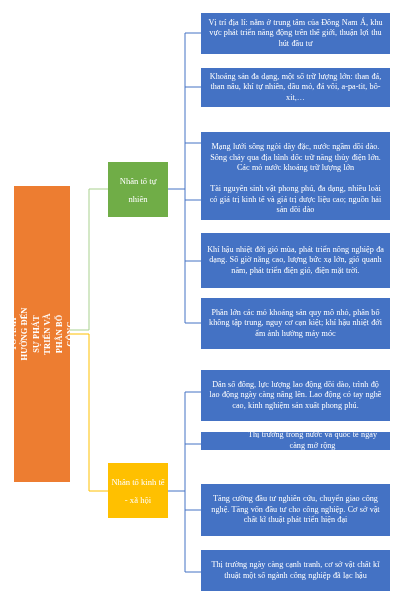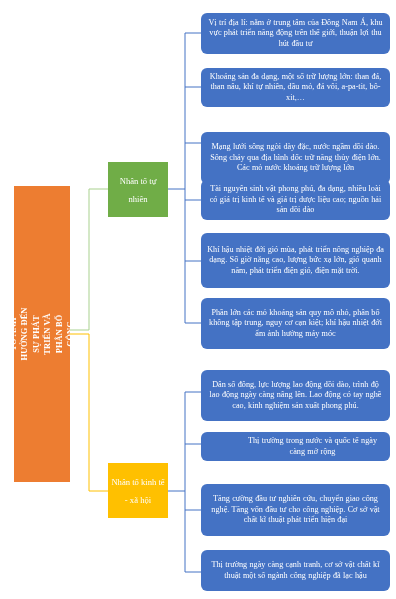--- a/index.html
+++ b/index.html
@@ -92,21 +92,20 @@
     background: #4472C4;
     color: #ffffff;
     font-size: 8.2px;
     line-height: 10.6px;
     text-align: center;
     display: flex;
     align-items: center;
     justify-content: center;
     padding: 3px 5px;
     word-spacing: 0.3px;
-    border-radius: 6px;
   }
 </style>
 </head>
 <body>
 
 <div id="diagram">
 
   <svg class="connectors" viewBox="0 0 396 599">
 
     <path d="M70 330 L89 330 L89 189 L108 189" fill="none" stroke="#A9D18E" stroke-width="1"></path>
@@ -157,21 +156,21 @@
   <div class="leaf-box" style="top:233px; height:55px;">
     <span>Khí hậu nhiệt đới gió mùa, phát triển nông nghiệp đa dạng. Số giờ nắng cao, lượng bức xạ lớn, gió quanh năm, phát triển điện gió, điện mặt trời.</span>
   </div>
   <div class="leaf-box" style="top:298px; height:51px;">
     <span>Phần lớn các mỏ khoáng sản quy mô nhỏ, phân bố không tập trung, nguy cơ cạn kiệt; khí hậu nhiệt đới ẩm ảnh hưởng máy móc</span>
   </div>
 
   <div class="leaf-box" style="top:370px; height:51px;">
     <span>Dân số đông, lực lượng lao động dồi dào, trình độ lao động ngày càng nâng lên. Lao động có tay nghề cao, kinh nghiệm sản xuất phong phú.</span>
   </div>
-  <div class="leaf-box" style="top:432px; height:29px;padding-left:39px;">
+  <div class="leaf-box" style="top:432px; height:18px;padding-left:39px;">
     <span>Thị trường trong nước và quốc tế ngày càng mở rộng</span>
   </div>
   <div class="leaf-box" style="top:484px; height:52px;align-items:center;">
     <span>Tăng cường đầu tư nghiên cứu, chuyển giao công nghệ. Tăng vốn đầu tư cho công nghiệp. Cơ sở vật chất kĩ thuật phát triển hiện đại</span>
   </div>
   <div class="leaf-box" style="top:550px; height:41px;font-family:Liberation Serif, serif;">
     <span>Thị trường ngày càng cạnh tranh, cơ sở vật chất kĩ thuật một số ngành công nghiệp đã lạc hậu</span>
   </div>
 
 </div>

